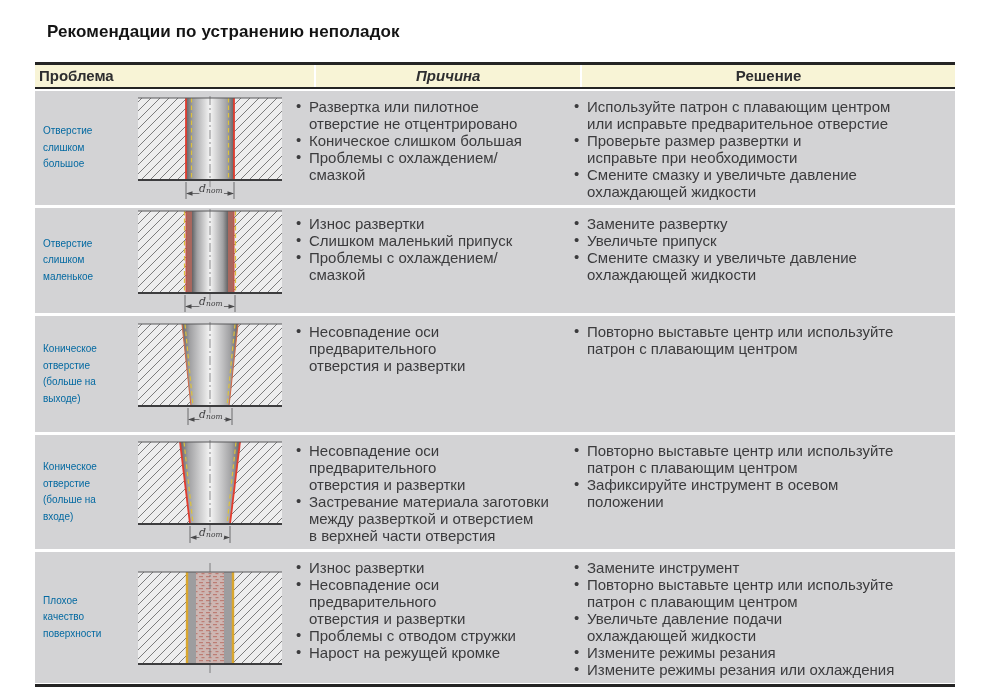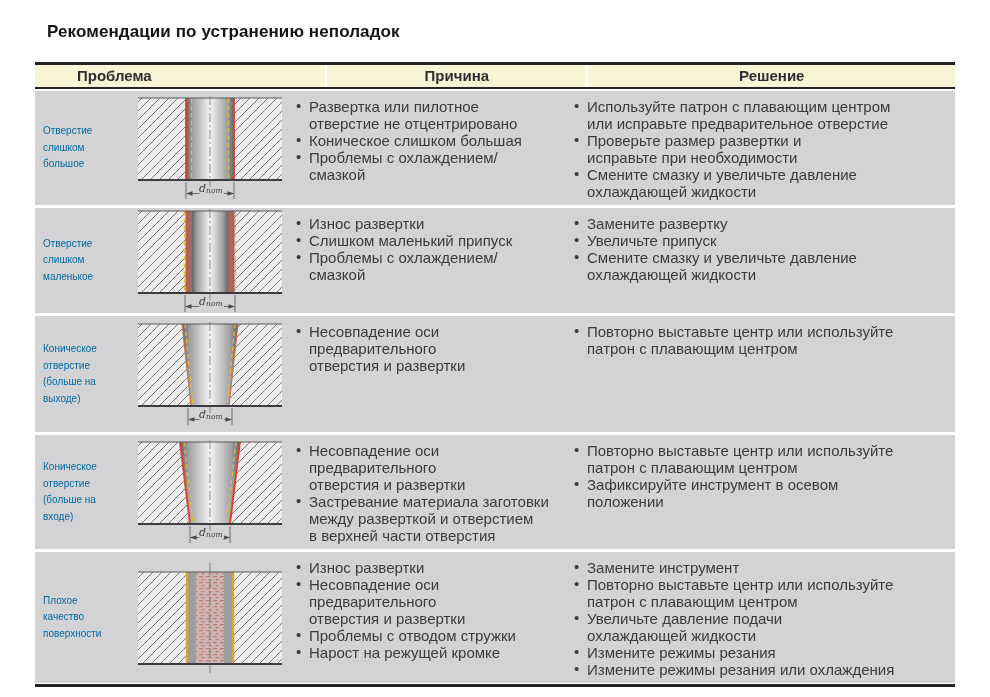--- a/index.html
+++ b/index.html
@@ -21,22 +21,22 @@
   .thead {
     display:flex;
     background:#f8f4d6;
     border-top:3px solid #242424;
     border-bottom:2px solid #242424;
   }
   .th {
     font-size:15px; font-weight:bold; color:#2e2e30;
     padding:2px 0 3px 0; box-sizing:border-box;
   }
-  .th-problem  { width:292px; padding-left:28px;margin-left:14px; }
-  .th-cause    { width:278px; text-align:center; border-left:2px solid #ffffff; }
+  .th-problem  { width:292px; padding-left:4px; }
+  .th-cause    { width:278px; text-align:center; border-left:2px solid #ffffff;font-style:italic; }
   .th-solution { width:392px; text-align:center; border-left:2px solid #ffffff; }
   .rows-wrap { border-bottom:3px solid #242424; }
   .row {
     display:flex;
     background:#d3d3d5;
     margin-top:3px;
   }
   .row:first-child { margin-top:2px; }
   .row:last-child  { margin-bottom:1px; }
   .r0 { min-height:107px; }

